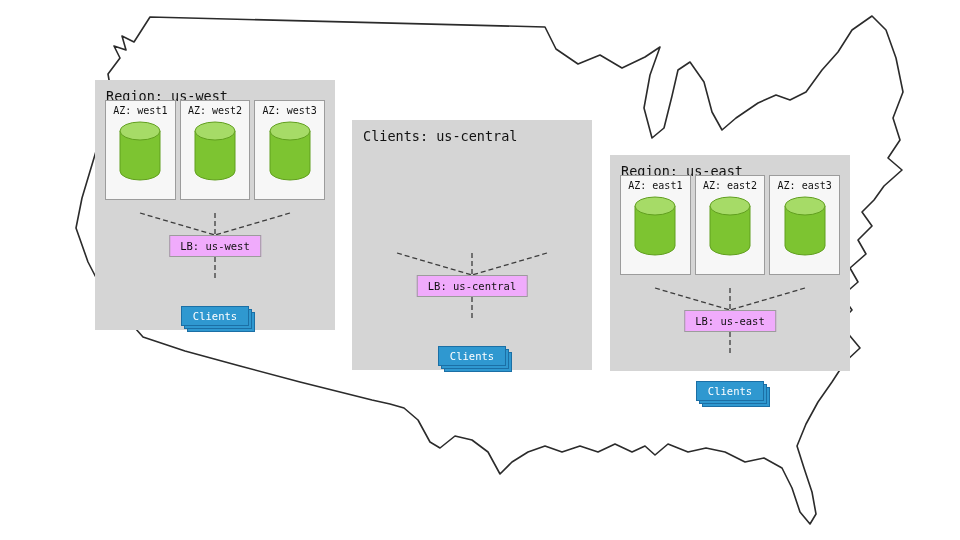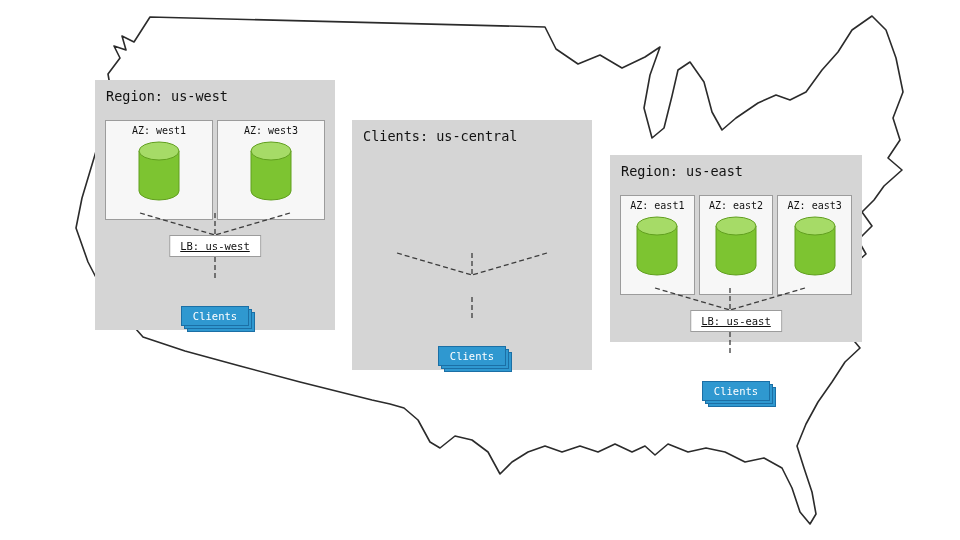--- a/index.html
+++ b/index.html
@@ -4,37 +4,37 @@
 <style>
   html,body{margin:0;padding:0;background:#fff;}
   .canvas{
     position:relative;width:960px;height:540px;overflow:hidden;background:#fff;
     font-family:"DejaVu Sans Mono","Liberation Mono",monospace;
   }
   .map-svg{position:absolute;left:0;top:0;}
   .map-path{fill:#ffffff;stroke:var(--map-stroke,#2b2b2b);stroke-width:1.6;stroke-linejoin:round;}
 
   .region{position:absolute;width:240px;height:250px;background:var(--region-bg,#d5d5d5);}
-  .region.tall{height:187px;padding-left:12px;}
+  .region.tall{height:216px;}
   .region-title{position:absolute;top:8px;left:11px;font-size:13.5px;color:#111;white-space:nowrap;}
 
-  .az-row{position:absolute;top:40px;left:10px;right:10px;display:flex;gap:4px;}
+  .az-row{position:absolute;top:20px;left:10px;right:10px;display:flex;gap:4px;}
   .az{flex:1;height:100px;background:var(--az-bg,#f7f7f7);border:1px solid #9c9c9c;box-sizing:border-box;overflow:hidden;}
   .az-label{font-size:10px;text-align:center;margin-top:4px;white-space:nowrap;color:#111;}
   .cyl{display:block;margin:5px auto 0;}
   .cyl-body{fill:var(--cylinder-body,#7dc431);stroke:var(--cylinder-stroke,#619f1f);stroke-width:1;}
   .cyl-top{fill:var(--cylinder-top,#a6db67);stroke:var(--cylinder-stroke,#619f1f);stroke-width:1;}
 
   .links{position:absolute;left:0;top:0;pointer-events:none;}
   .dash{fill:none;stroke:var(--line-color,#3c3c3c);stroke-width:1.3;stroke-dasharray:5 3;}
 
   .lb{
     position:absolute;top:155px;left:50%;transform:translateX(-50%);
-    background:#ffffff;border:1px solid #9c9c9c;font-size:10.5px;color:#111;
-    padding:4px 10px;white-space:nowrap;box-sizing:border-box;text-decoration:underline;
+    background:#f0abfc;border:1px solid #9c9c9c;font-size:10.5px;color:#111;
+    padding:4px 10px;white-space:nowrap;box-sizing:border-box;
   }
   .clients{position:absolute;top:200px;left:50%;transform:translateX(-50%);width:68px;height:20px;margin-top:26px;}
   .clients .layer{position:absolute;width:100%;height:100%;background:var(--clients-bg,#2f98d0);
     border:1px solid var(--clients-border,#1b6fa5);box-sizing:border-box;}
   .clients .l2{left:6px;top:6px;}
   .clients .l1{left:3px;top:3px;}
   .clients .front{
     position:absolute;left:0;top:0;width:100%;height:100%;
     background:var(--clients-bg,#2f98d0);border:1px solid var(--clients-border,#1b6fa5);box-sizing:border-box;
     color:#fff;font-size:10.5px;display:flex;align-items:center;justify-content:center;white-space:nowrap;
@@ -64,20 +64,27 @@
     <div class="region-title">Region: us-west</div>
     <div class="az-row">
       <div class="az">
         <div class="az-label">AZ: west1</div>
         <svg class="cyl" width="46" height="62" viewBox="0 0 46 62">
           <path class="cyl-body" d="M3,10 L3,50 A20,9 0 0 0 43,50 L43,10 Z"></path>
             <ellipse class="cyl-top" cx="23" cy="10" rx="20" ry="9"></ellipse>
         </svg>
       </div>
       <div class="az">
+        <div class="az-label">AZ: west2</div>
+        <svg class="cyl" width="46" height="62" viewBox="0 0 46 62">
+          <path class="cyl-body" d="M3,10 L3,50 A20,9 0 0 0 43,50 L43,10 Z"></path>
+            <ellipse class="cyl-top" cx="23" cy="10" rx="20" ry="9"></ellipse>
+        </svg>
+      </div>
+      <div class="az">
         <div class="az-label">AZ: west3</div>
         <svg class="cyl" width="46" height="62" viewBox="0 0 46 62">
           <path class="cyl-body" d="M3,10 L3,50 A20,9 0 0 0 43,50 L43,10 Z"></path>
             <ellipse class="cyl-top" cx="23" cy="10" rx="20" ry="9"></ellipse>
         </svg>
       </div>
     </div>
     <svg class="links" width="240" height="210" viewBox="0 0 240 210">
       <path class="dash" d="M45,133 L120,155 M120,133 L120,155 M195,133 L120,155 M120,177 L120,200"></path>
     </svg>
@@ -87,20 +94,21 @@
       <div class="layer l1"></div>
       <div class="front">Clients</div>
     </div>
   </div>
 
   <div class="region" style="left:352px;top:120px;">
     <div class="region-title">Clients: us-central</div>
     <svg class="links" width="240" height="210" viewBox="0 0 240 210">
       <path class="dash" d="M45,133 L120,155 M120,133 L120,155 M195,133 L120,155 M120,177 L120,200"></path>
     </svg>
+    <div class="lb">LB: us-central</div>
     <div class="clients">
       <div class="layer l2"></div>
       <div class="layer l1"></div>
       <div class="front">Clients</div>
     </div>
   </div>
 
   <div class="region tall" style="left:610px;top:155px;">
     <div class="region-title">Region: us-east</div>
     <div class="az-row">

